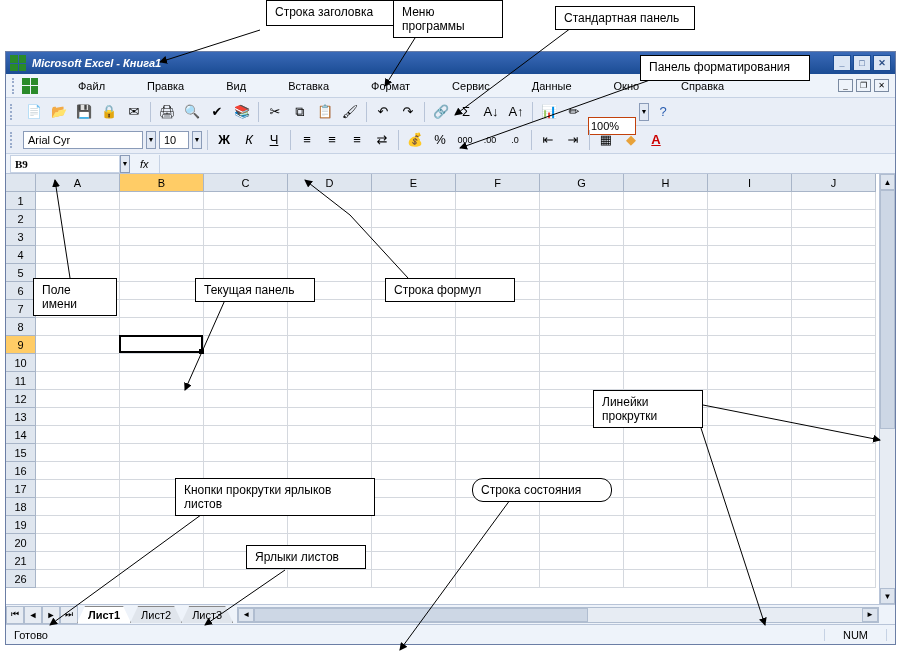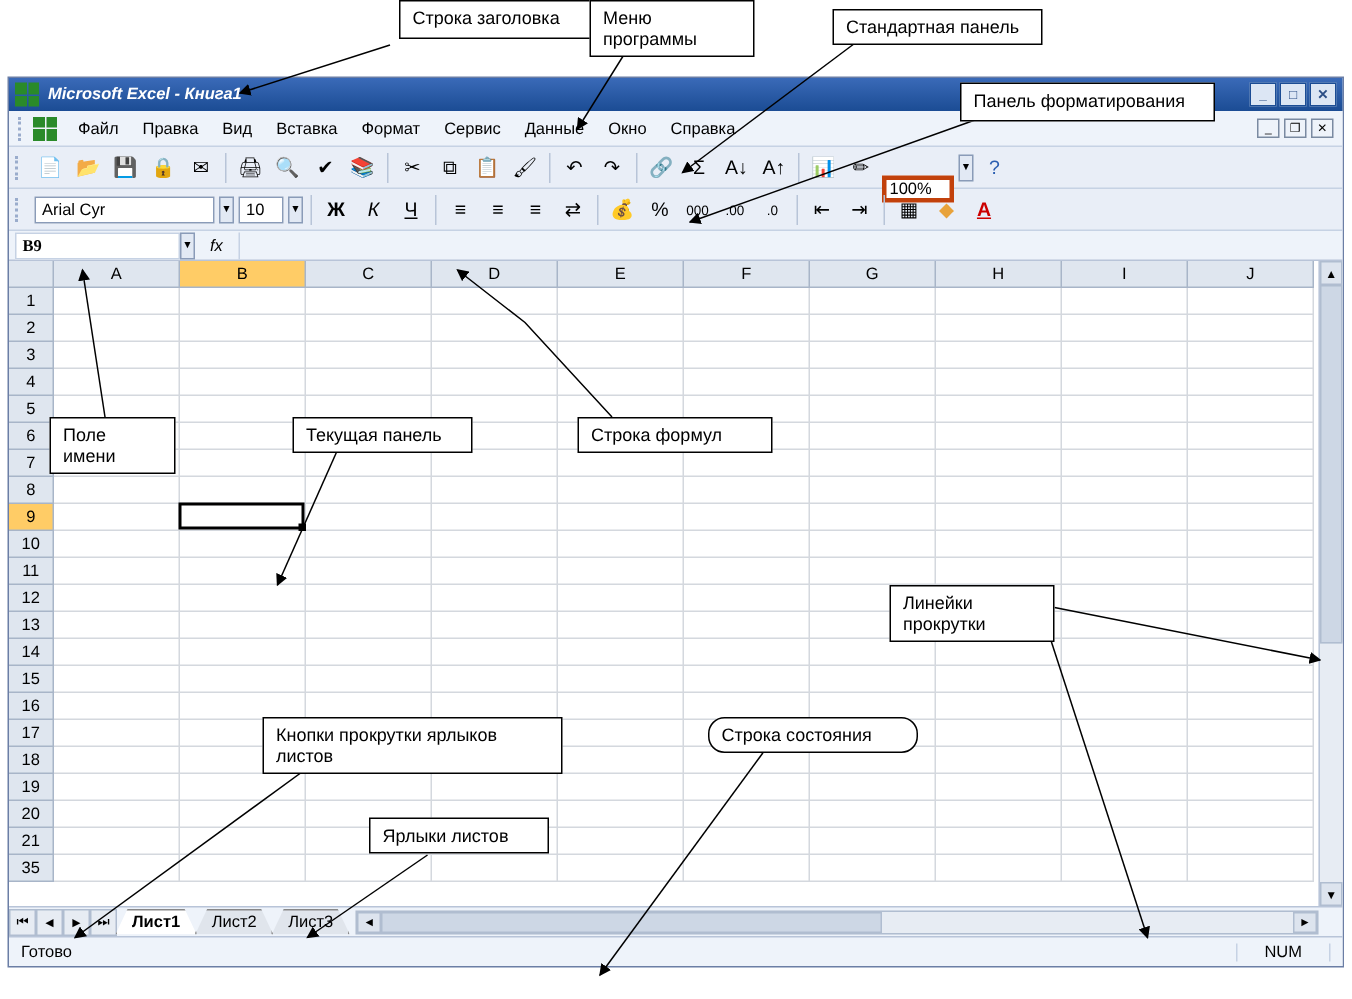--- a/index.html
+++ b/index.html
@@ -15,28 +15,28 @@
   .titlebar .xlicon { width: 16px; height: 16px; margin-right: 6px; display: inline-grid; grid-template-columns: 1fr 1fr; grid-template-rows: 1fr 1fr; gap: 1px; }
   .titlebar .xlicon span { background: #2a8a2a; }
   .titlebar .title { font-style: italic; }
   .winbtns { margin-left: auto; display: flex; gap: 2px; }
   .winbtn { width: 18px; height: 16px; background: #dce6f4; border: 1px solid #1b4c94; display: flex; align-items: center; justify-content: center; font-size: 9px; color: #2a4d85; cursor: pointer; }
 
   .menubar { height: 24px; background: #eef3fa; display: flex; align-items: center; padding: 0 6px; border-bottom: 1px solid #c6d2e4; }
   .grip { width: 4px; height: 16px; border-left: 2px dotted #9aaccc; margin-right: 6px; }
   .menubar .mini { width: 16px; height: 16px; margin-right: 6px; display: inline-grid; grid-template-columns: 1fr 1fr; grid-template-rows: 1fr 1fr; gap: 1px; }
   .menubar .mini span { background: #2a8a2a; }
-  .menuitem { padding: 3px 8px; cursor: pointer; }
+  .menuitem { padding: 3px 8px; cursor: pointer; margin-left: 26px; }
   .menubar .right { margin-left: auto; display: flex; gap: 3px; }
   .docbtn { width: 15px; height: 13px; border: 1px solid #7a8aa1; background: #eef3fa; font-size: 8px; display: flex; align-items: center; justify-content: center; cursor: pointer; }
 
   .toolbar { height: 28px; background: #e9eef7; display: flex; align-items: center; padding: 0 4px; gap: 3px; border-bottom: 1px solid #c6d2e4; }
   .tbtn { width: 22px; height: 22px; border: 1px solid transparent; display: flex; align-items: center; justify-content: center; cursor: pointer; font-size: 13px; border-radius: 2px; }
   .tsep { width: 1px; height: 20px; background: #b8c4d8; margin: 0 2px; }
-  .zoombox { width: 48px; height: 18px; border: 3px solid #c2410c; background: #fff; font-size: 11px; padding: 1px 2px; display: flex; align-items: center; margin-top: 28px; }
+  .zoombox { width: 48px; height: 18px; border: 1px solid #c2410c; background: #fff; font-size: 11px; padding: 1px 2px; display: flex; align-items: center; margin-top: 28px; }
   .dd { width: 10px; height: 18px; border: 1px solid #8a9bb8; background: #e2e9f4; display: flex; align-items: center; justify-content: center; font-size: 7px; cursor: pointer; }
 
   .fmtbar { height: 28px; background: #e9eef7; display: flex; align-items: center; padding: 0 4px; gap: 3px; border-bottom: 1px solid #c6d2e4; }
   .fontbox { width: 120px; height: 18px; border: 1px solid #8a9bb8; background: #fff; padding: 1px 4px; display: flex; align-items: center; }
   .sizebox { width: 30px; height: 18px; border: 1px solid #8a9bb8; background: #fff; padding: 1px 4px; display: flex; align-items: center; }
 
   .fxbar { height: 20px; background: #eef3fa; display: flex; align-items: center; border-bottom: 1px solid #b8c4d8; }
   .namebox { width: 110px; height: 18px; border: 1px solid #c6d2e4; background: #fff; margin-left: 4px; padding: 0 4px; font-weight: bold; display: flex; align-items: center; font-family: Liberation Serif, serif; }
   .fxlabel { margin: 0 10px; font-style: italic; }
 
@@ -220,21 +220,21 @@
         <div class="rowhdr">12</div>
         <div class="rowhdr">13</div>
         <div class="rowhdr">14</div>
         <div class="rowhdr">15</div>
         <div class="rowhdr">16</div>
         <div class="rowhdr">17</div>
         <div class="rowhdr">18</div>
         <div class="rowhdr">19</div>
         <div class="rowhdr">20</div>
         <div class="rowhdr">21</div>
-        <div class="rowhdr">35</div>
+        <div class="rowhdr">26</div>
       </div>
     <div class="cells" id="cells">
         <div class="crow">
           <div class="cell"></div>
           <div class="cell"></div>
           <div class="cell"></div>
           <div class="cell"></div>
           <div class="cell"></div>
           <div class="cell"></div>
           <div class="cell"></div>

